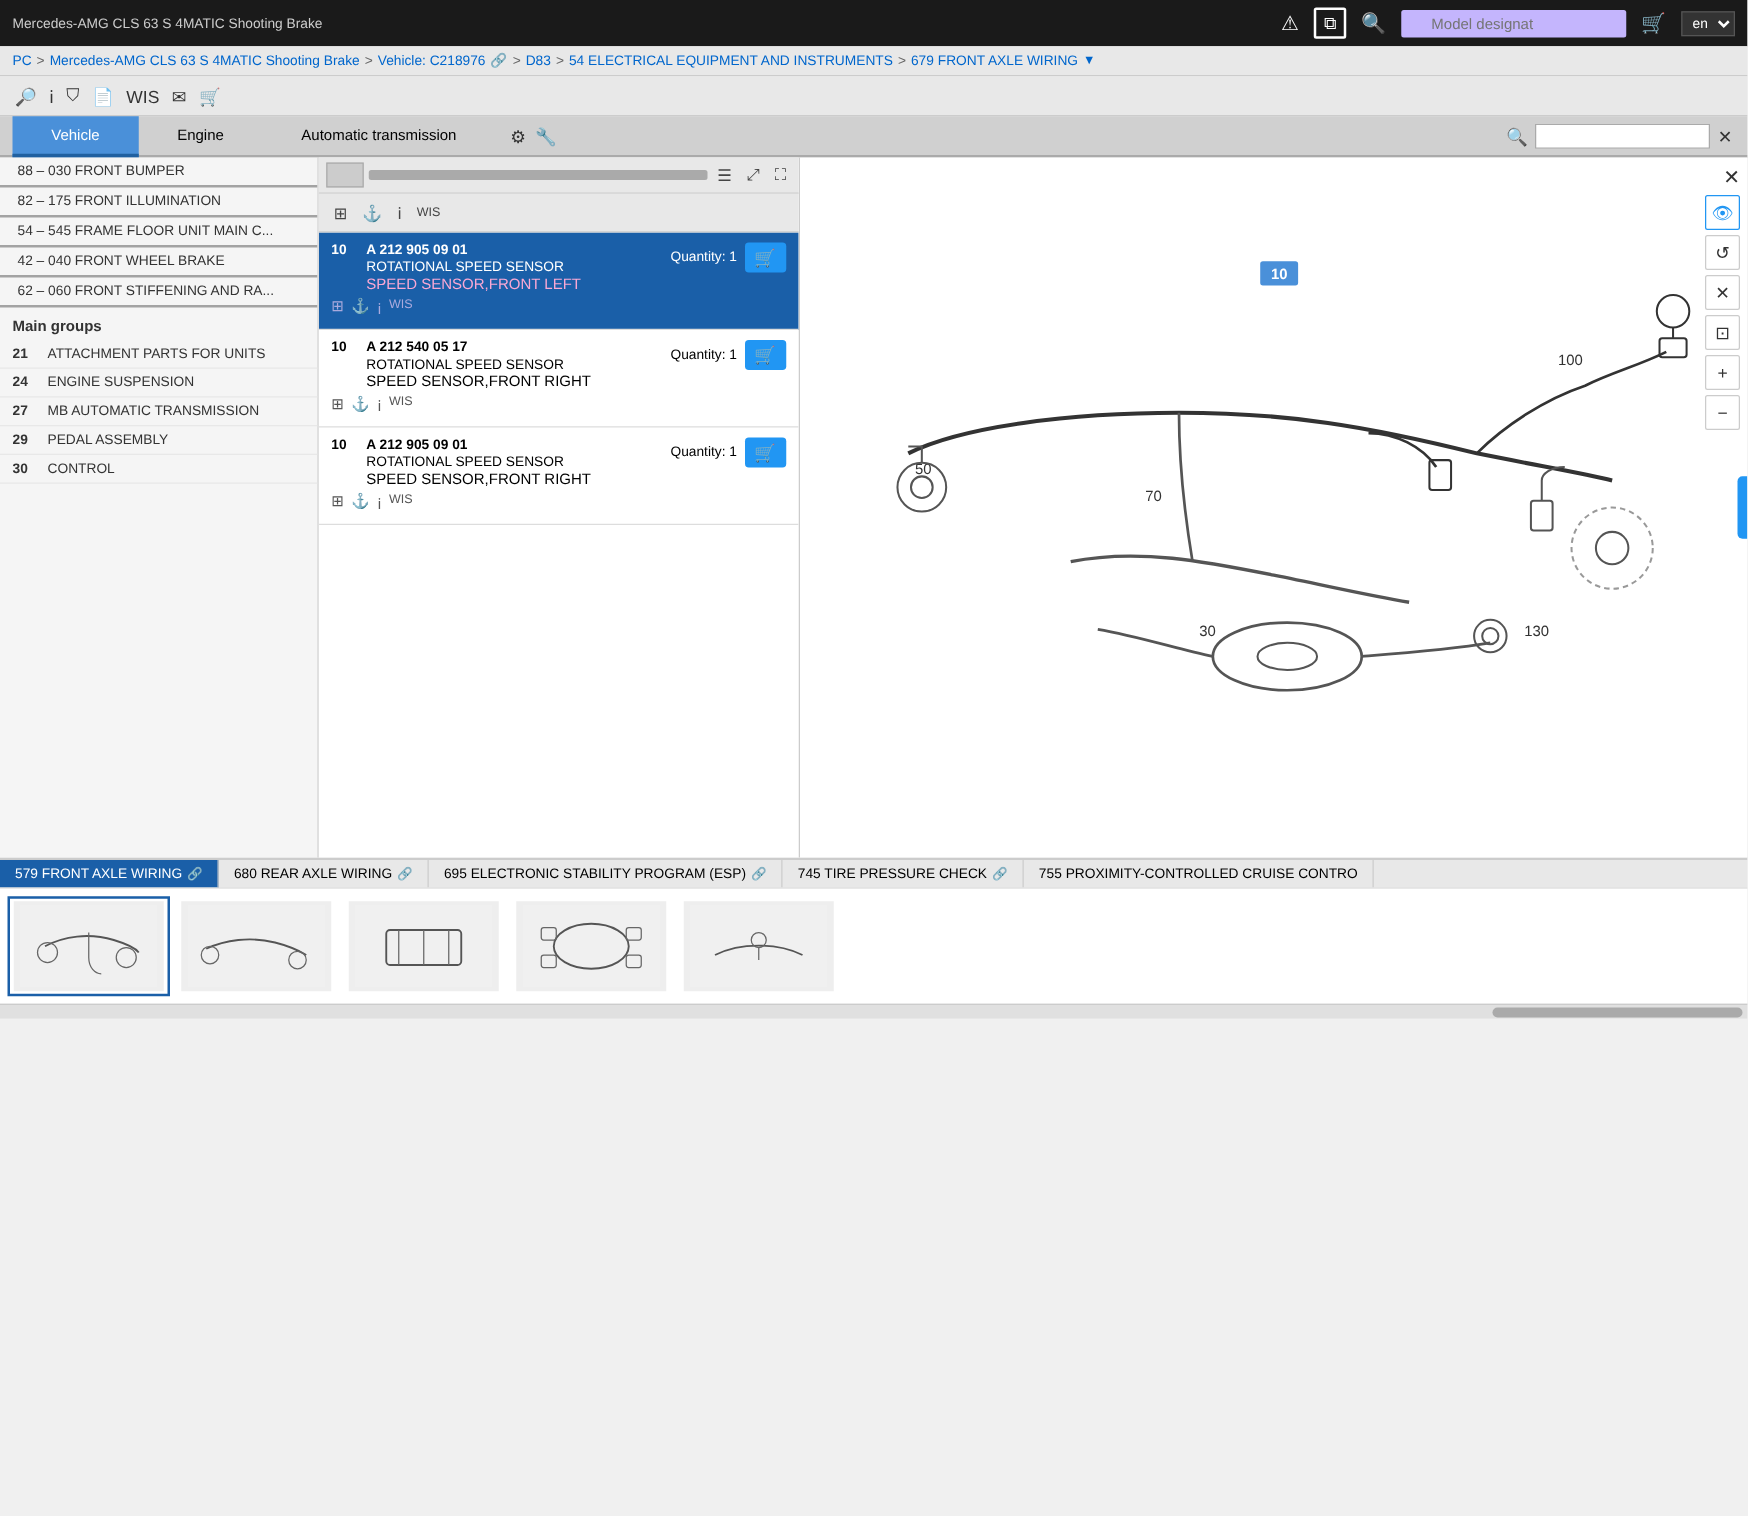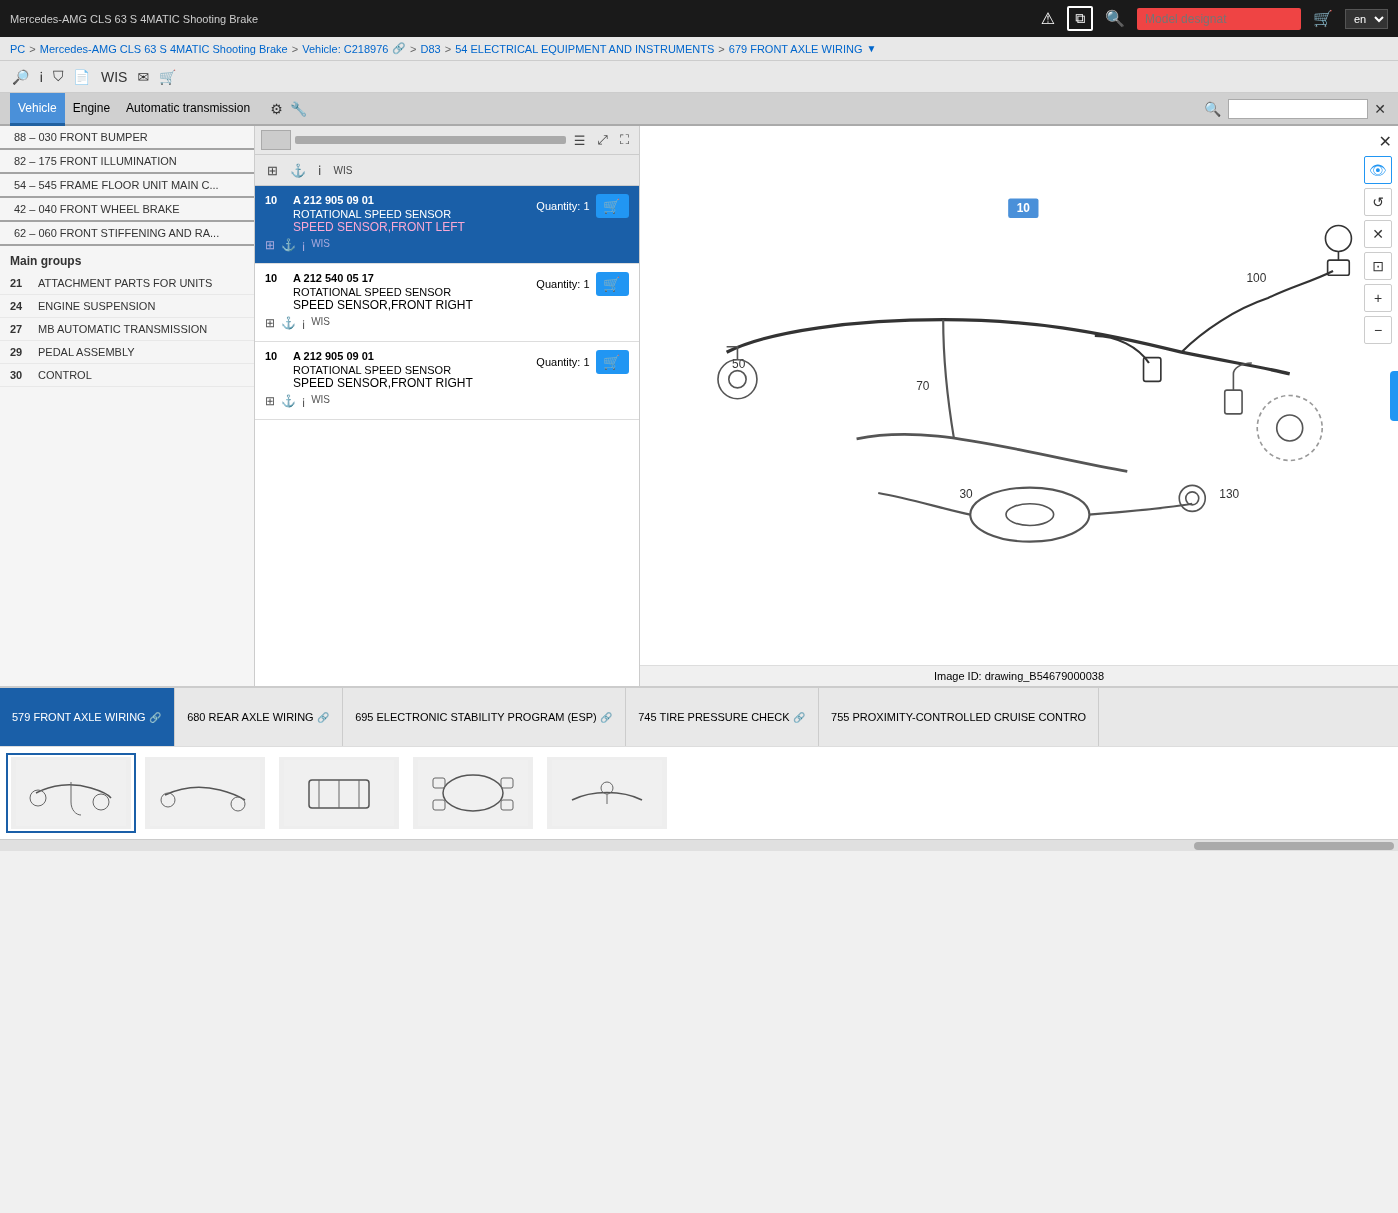--- a/index.html
+++ b/index.html
@@ -5,36 +5,36 @@
     * { box-sizing: border-box; margin: 0; padding: 0; }
     body { font-family: Arial, sans-serif; font-size: 12px; background: #f0f0f0; overflow-x: hidden; }
 
     
     .header { background: #1a1a1a; color: white; display: flex; align-items: center; padding: 6px 10px; gap: 10px; }
     .header-title { flex: 1; }
     .header-title .vehicle-id { font-size: 11px; color: #ccc; }
     .header-title .vehicle-name { font-size: 11px; color: #ccc; }
     .header-icons { display: flex; align-items: center; gap: 8px; }
     .lang-select { background: #333; color: white; border: 1px solid #555; padding: 2px 4px; font-size: 11px; }
-    .search-box-header { background: #ef4444; border: none; padding: 4px 8px; font-size: 12px; width: 164px; border-radius: 2px; }
+    .search-box-header { background: #c4b5fd; border: none; padding: 4px 24px; font-size: 12px; width: 180px; border-radius: 2px; }
     .icon-btn { background: none; border: none; cursor: pointer; color: white; font-size: 16px; padding: 2px 4px; }
     .icon-btn-outline { background: none; border: 2px solid white; cursor: pointer; color: white; font-size: 14px; padding: 2px 6px; border-radius: 2px; }
 
     
     .breadcrumb { background: #e8e8e8; padding: 5px 10px; font-size: 11px; display: flex; align-items: center; gap: 4px; flex-wrap: wrap; border-bottom: 1px solid #ccc; }
     .breadcrumb a { color: #0066cc; text-decoration: none; }
     .breadcrumb-sep { color: #666; }
 
     
     .breadcrumb-toolbar { background: #e8e8e8; padding: 4px 10px; display: flex; align-items: center; gap: 6px; border-bottom: 1px solid #ccc; }
     .bc-icon-btn { background: none; border: none; cursor: pointer; font-size: 14px; padding: 2px; color: #333; }
 
     
     .tabs { background: #d0d0d0; display: flex; align-items: center; padding: 0 10px; border-bottom: 2px solid #aaa; }
-    .tab { padding: 8px 8px; cursor: pointer; font-size: 12px; border: none; background: none; border-bottom: 3px solid transparent; margin-bottom: -2px; }
+    .tab { padding: 8px 31px; cursor: pointer; font-size: 12px; border: none; background: none; border-bottom: 3px solid transparent; margin-bottom: -2px; }
     .tab.active { background: #4a90d9; color: white; border-bottom: 3px solid #2060a0; }
     .tab-search { margin-left: auto; display: flex; align-items: center; gap: 4px; }
     .tab-search input { padding: 3px 6px; font-size: 11px; border: 1px solid #aaa; width: 140px; }
 
     
     .main-layout { display: flex; height: 560px; }
 
     
     .sidebar { width: 255px; background: #f5f5f5; border-right: 1px solid #ccc; overflow-y: auto; flex-shrink: 0; }
     .sidebar-header { background: #ddd; padding: 6px 10px; display: flex; align-items: center; justify-content: space-between; font-weight: bold; font-size: 12px; border-bottom: 1px solid #ccc; }
@@ -70,21 +70,21 @@
     .diagram-close { position: absolute; top: 6px; right: 6px; background: none; border: none; cursor: pointer; font-size: 16px; color: #333; z-index: 10; }
     .diagram-tools { position: absolute; right: 6px; top: 30px; display: flex; flex-direction: column; gap: 4px; z-index: 10; }
     .diagram-tool-btn { background: white; border: 1px solid #ccc; cursor: pointer; width: 28px; height: 28px; display: flex; align-items: center; justify-content: center; font-size: 14px; border-radius: 2px; color: #333; }
     .diagram-tool-btn.active { color: #2196F3; border-color: #2196F3; }
     .diagram-svg { width: 100%; height: 100%; }
     .diagram-footer { background: #f0f0f0; padding: 4px 10px; font-size: 11px; text-align: center; border-top: 1px solid #ddd; }
 
     
     .thumbnails-section { background: #f5f5f5; border-top: 2px solid #ccc; }
     .thumbnails-header { display: flex; gap: 0; overflow-x: auto; padding: 0; border-bottom: 1px solid #ddd; background: #e8e8e8; }
-    .thumb-tab { padding: 23px 12px; font-size: 11px; cursor: pointer; border-right: 1px solid #ccc; white-space: nowrap; display: flex; align-items: center; gap: 4px; }
+    .thumb-tab { padding: 5px 12px; font-size: 11px; cursor: pointer; border-right: 1px solid #ccc; white-space: nowrap; display: flex; align-items: center; gap: 4px; }
     .thumb-tab.active { background: #1a5fa8; color: white; }
     .thumbnails-row { display: flex; gap: 0; overflow-x: auto; padding: 4px; background: white; }
     .thumb-item { width: 130px; height: 80px; border: 2px solid transparent; cursor: pointer; flex-shrink: 0; display: flex; align-items: center; justify-content: center; background: white; margin: 2px; }
     .thumb-item.active { border-color: #1a5fa8; }
     .thumb-img { width: 120px; height: 72px; background: #eee; display: flex; align-items: center; justify-content: center; overflow: hidden; }
 
     
     .scrollbar-area { background: #e0e0e0; height: 12px; border-top: 1px solid #ccc; display: flex; align-items: center; padding: 0 4px; }
     .scrollbar-thumb { background: #aaa; height: 8px; width: 200px; margin-left: auto; border-radius: 4px; cursor: pointer; }
 
@@ -326,23 +326,20 @@
         <circle cx="600" cy="230" r="30" fill="none" stroke="#999" stroke-width="1.5" stroke-dasharray="4,3"></circle>
         <circle cx="600" cy="230" r="12" fill="none" stroke="#555" stroke-width="1.5"></circle>
 
         <rect x="540" y="195" width="16" height="22" fill="none" stroke="#555" stroke-width="1.5" rx="2"></rect>
         <path d="M 548 195 L 548 180 C 548 175, 555 170, 565 170" stroke="#555" stroke-width="1.5" fill="none"></path>
       </svg>
 
       
       <div class="side-handle" style="position:absolute;right:0;top:50%;transform:translateY(-50%);width:8px;height:50px;background:#2196F3;border-radius:4px 0 0 4px;cursor:pointer;"></div>
     </div>
-    <div class="diagram-footer">
-      <span>Image ID: drawing_B54679000038</span>
-    </div>
   </div>
 
 </div>
 
 <div class="thumbnails-section">
   <div class="thumbnails-header">
     <div class="thumb-tab active">
       <span>579 FRONT AXLE WIRING</span>
       <span style="font-size:10px;">🔗</span>
     </div>

